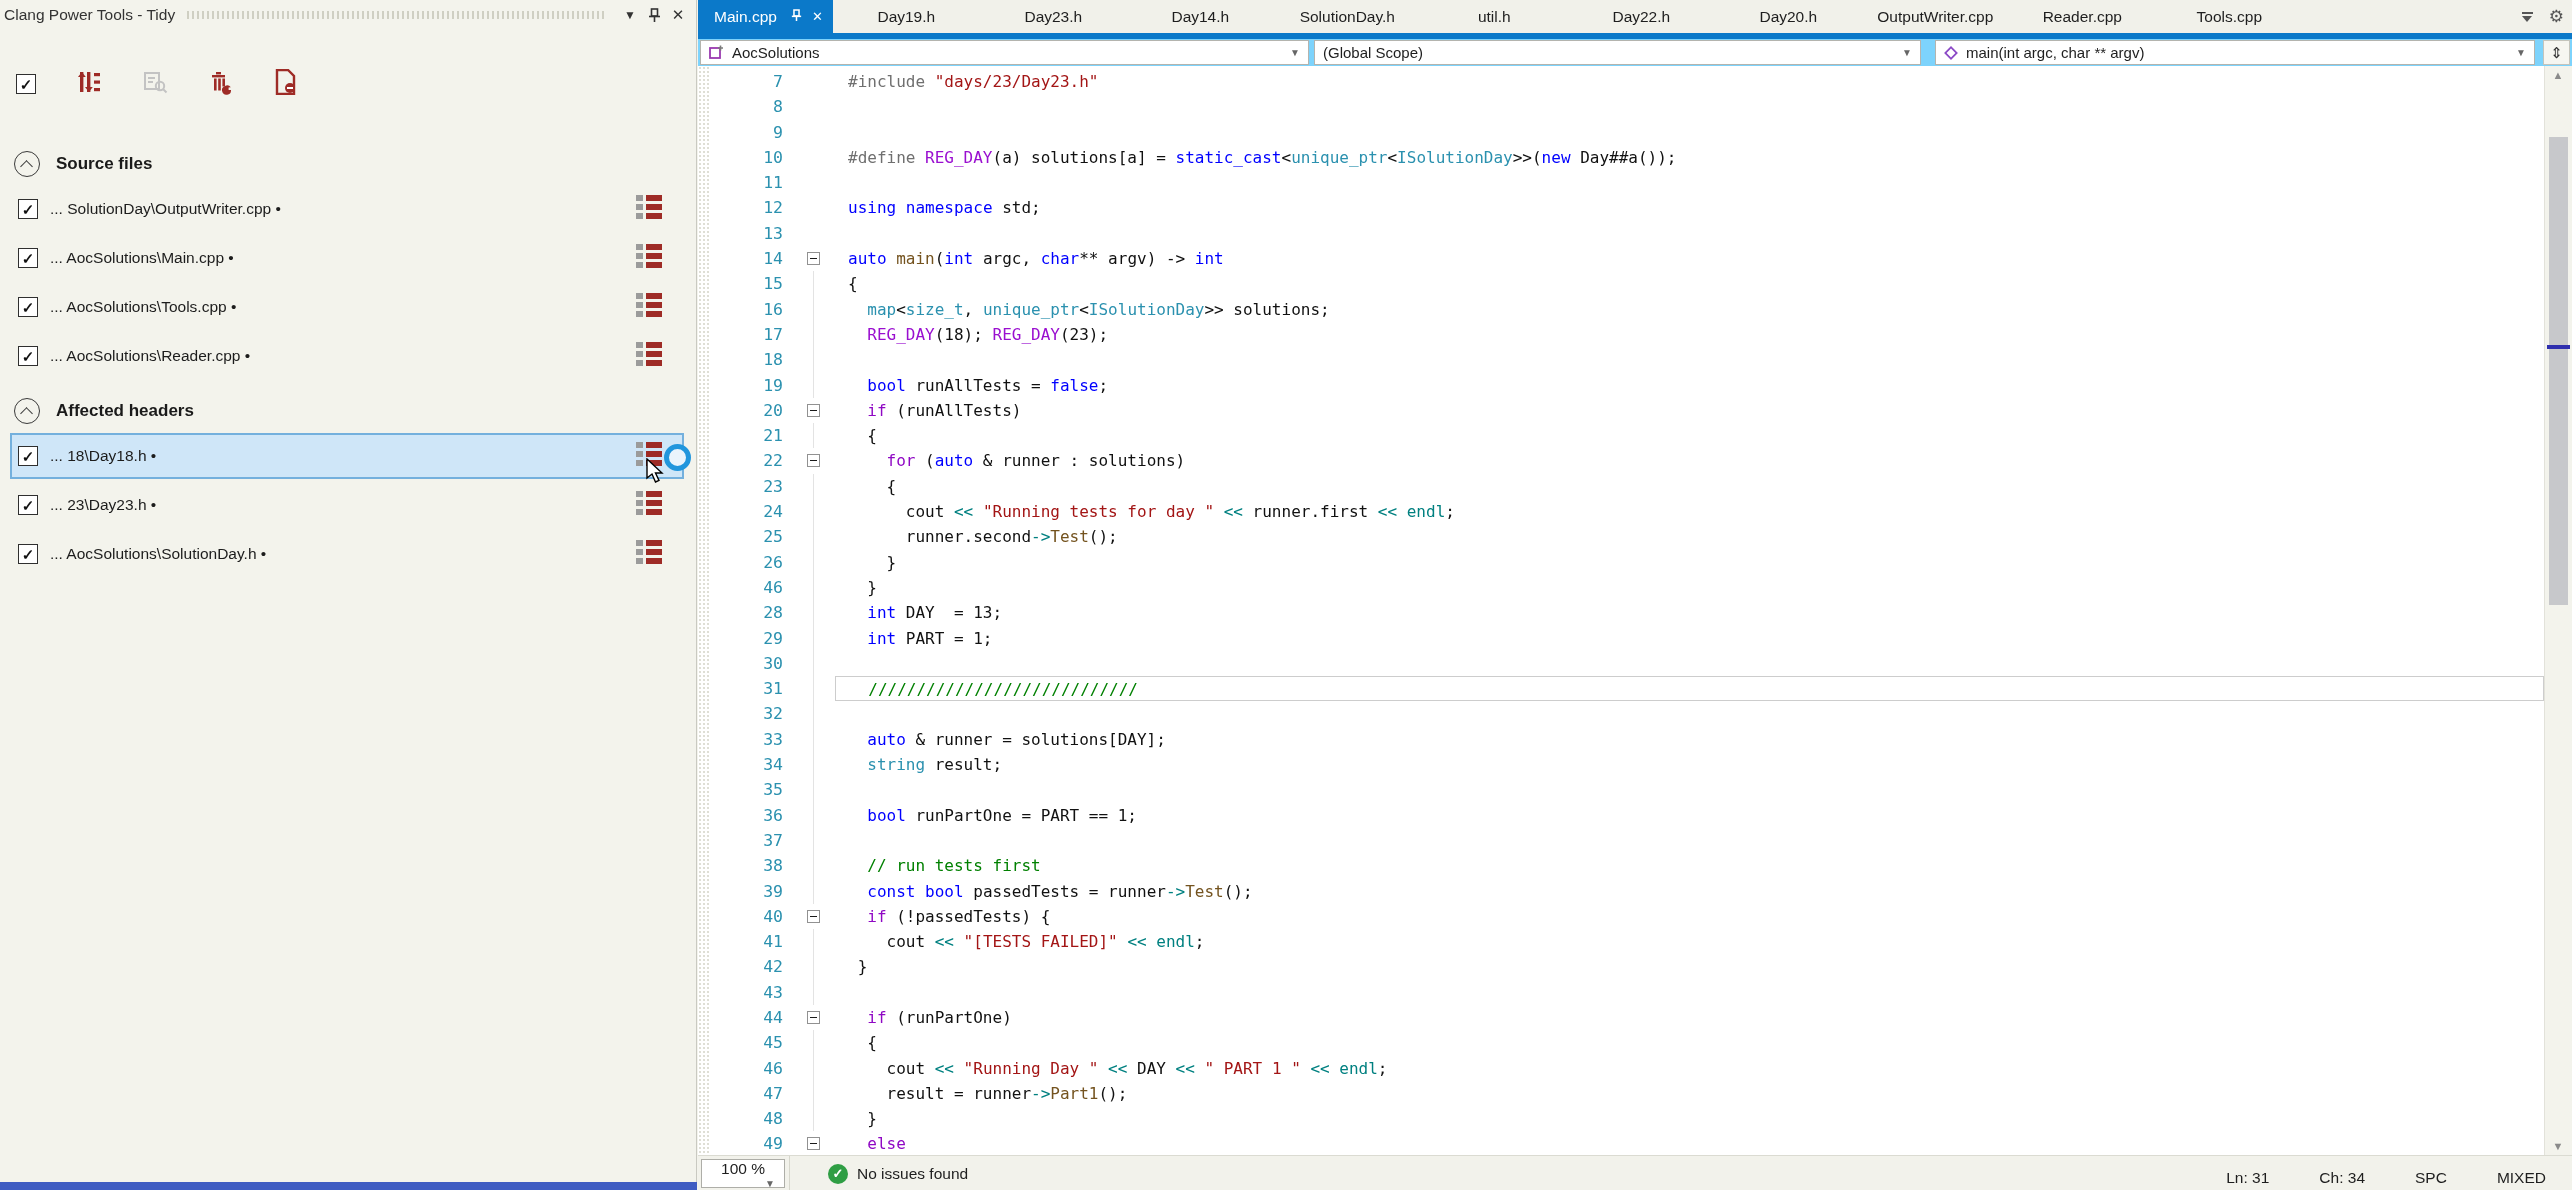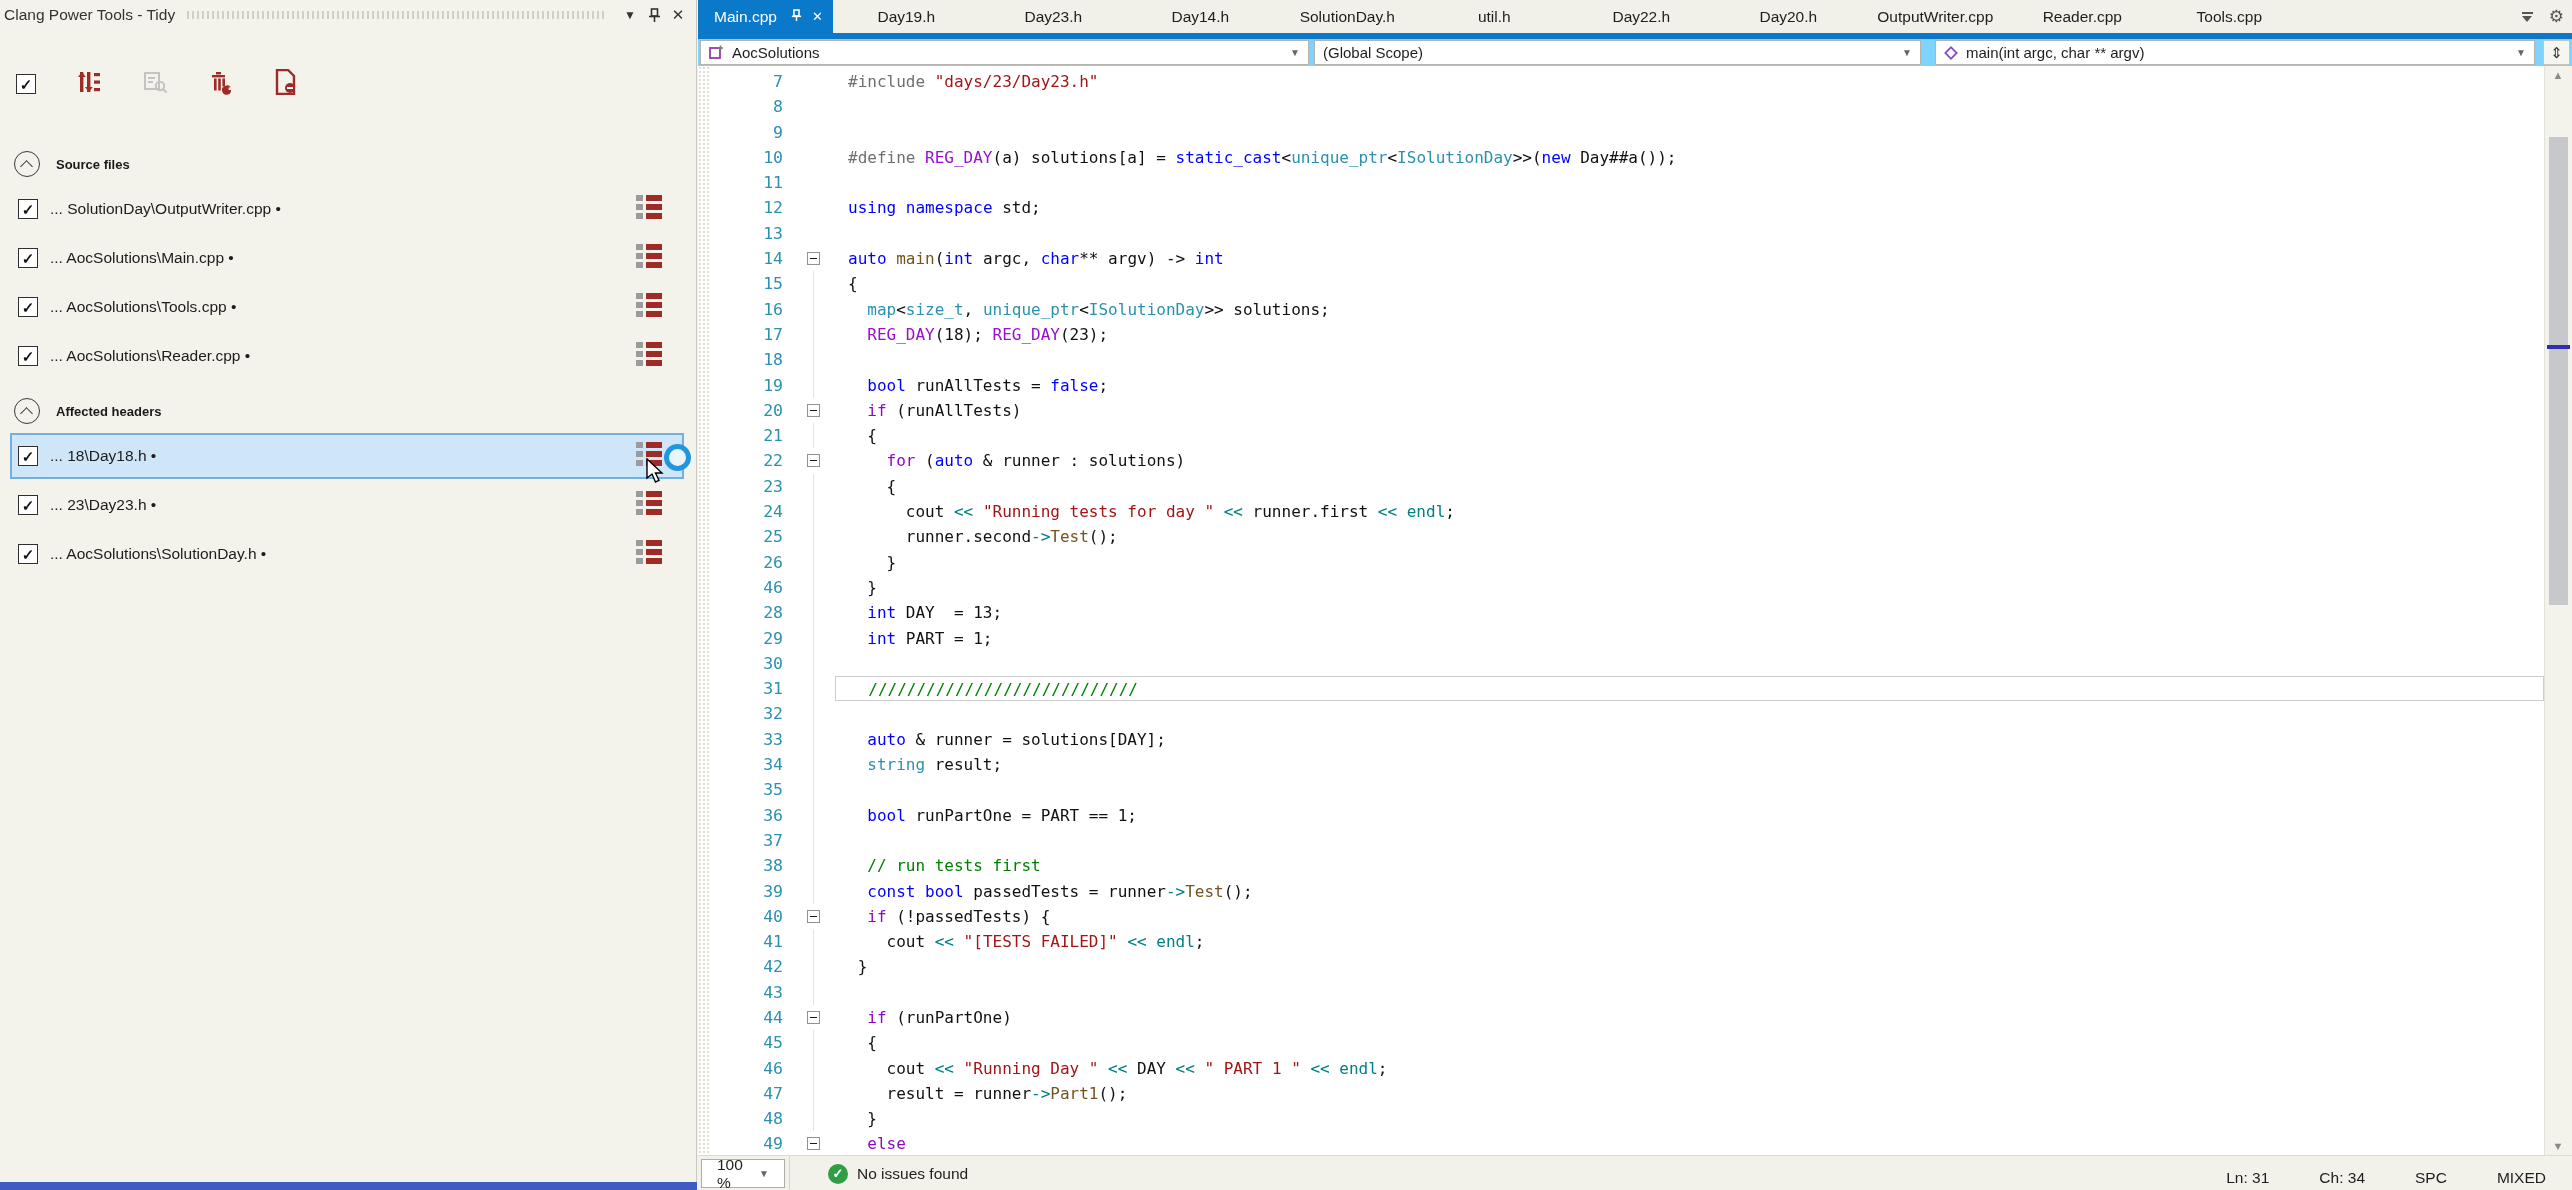--- a/index.html
+++ b/index.html
@@ -10,21 +10,21 @@
   .panel-title{height:30px;display:flex;align-items:center;padding:0 6px 0 4px;font-size:15.5px;color:#333;}
   .drag-texture{flex:1;height:8px;margin:0 12px;background-image:repeating-linear-gradient(90deg,#c6c6b8 0 2px,transparent 2px 5px);opacity:.8;}
   .tb-ic{width:24px;height:22px;display:flex;align-items:center;justify-content:center;color:#333;font-size:12px;cursor:default;}
   .toolbar{margin:34px 0 0 16px;height:40px;display:flex;align-items:center;gap:40px;}
   .cb{width:20px;height:20px;background:#fff;border:1.6px solid #2f2f2f;box-sizing:border-box;
       display:flex;align-items:center;justify-content:center;font-size:15px;font-weight:bold;color:#111;line-height:1;}
   .sec-h{margin:44px 0 0 14px;height:32px;display:flex;align-items:center;gap:16px;}
   .sec-h.second{margin-top:16px;}
   .chev-circle{width:26px;height:26px;border:1.7px solid #3a3a3a;border-radius:50%;box-sizing:border-box;position:relative;background:transparent;}
   .chev-circle::after{content:"";position:absolute;left:7px;top:10px;width:8px;height:8px;border-top:1.8px solid #3a3a3a;border-left:1.8px solid #3a3a3a;transform:rotate(45deg);}
-  .sec-title{font-size:13px;font-weight:bold;color:#1a1a1a;}
+  .sec-title{font-size:17px;font-weight:bold;color:#1a1a1a;}
   .rows{margin-top:6px;}
   .row{height:46px;margin:3px 12px 3px 10px;display:flex;align-items:center;gap:12px;padding:0 6px;
        border:2px solid transparent;box-sizing:border-box;}
   .row.selected{background:#cfe6f8;border-color:#74b0dd;}
   .row-label{flex:1;font-size:15.5px;color:#1c1c1c;white-space:nowrap;overflow:hidden;}
   .fixicon{margin-right:14px;flex:none;}
   .panel-accent{position:absolute;left:0;bottom:0;width:697px;height:8px;background:#3f5cc2;}
   .cursor-overlay{position:absolute;z-index:9;}
   .busy-ring{position:absolute;left:664px;top:444px;width:17px;height:17px;border:5px solid #2196dd;border-radius:50%;background:#eaf4fc;}
   .cursor-arrow{position:absolute;left:645px;top:458px;}
@@ -65,21 +65,21 @@
   .c-com{color:#008000;} .c-mac{color:#9a0fd0;} .c-fn{color:#74531f;} .c-op{color:#008080;}
   .c-pp{color:#6f6f6f;} .c-txt{color:#111111;}
   
   .vscroll{width:27px;flex:none;background:#f3f3ec;border-left:1px solid #e2e2da;position:relative;}
   .sc-arrow{position:absolute;left:0;width:26px;text-align:center;color:#8a8a8a;font-size:11px;}
   .thumb{position:absolute;left:4px;right:4px;top:71px;height:468px;background:#c7c8cb;}
   .caret-marker{position:absolute;left:2px;right:2px;top:279px;height:4px;background:#2f2fae;}
   
   .statusbar{height:35px;background:#f2f2eb;border-top:1px solid #dbdbd2;display:flex;align-items:center;font-size:15.5px;color:#1e1e1e;}
   .zoom-combo{width:84px;height:29px;margin-left:3px;background:#fff;border:1px solid #aeaea8;box-sizing:border-box;
-              display:flex;align-items:center;padding:0 15px;}
+              display:flex;align-items:center;padding:0 9px;flex-direction:column;}
   .zoom-combo .arrow{margin-left:auto;font-size:10px;color:#666;}
   .status-sep{width:1px;height:35px;background:#d6d6cc;margin-left:4px;}
   .okcheck{width:20px;height:20px;border-radius:50%;background:#2f9e44;color:#fff;display:flex;align-items:center;justify-content:center;
            font-size:13px;font-weight:bold;margin:0 9px 0 38px;}
   .status-right{margin-left:auto;display:flex;gap:50px;padding-right:26px;margin-top:8px;}
 </style>
 </head>
 <body>
 
 <aside class="panel dots">

